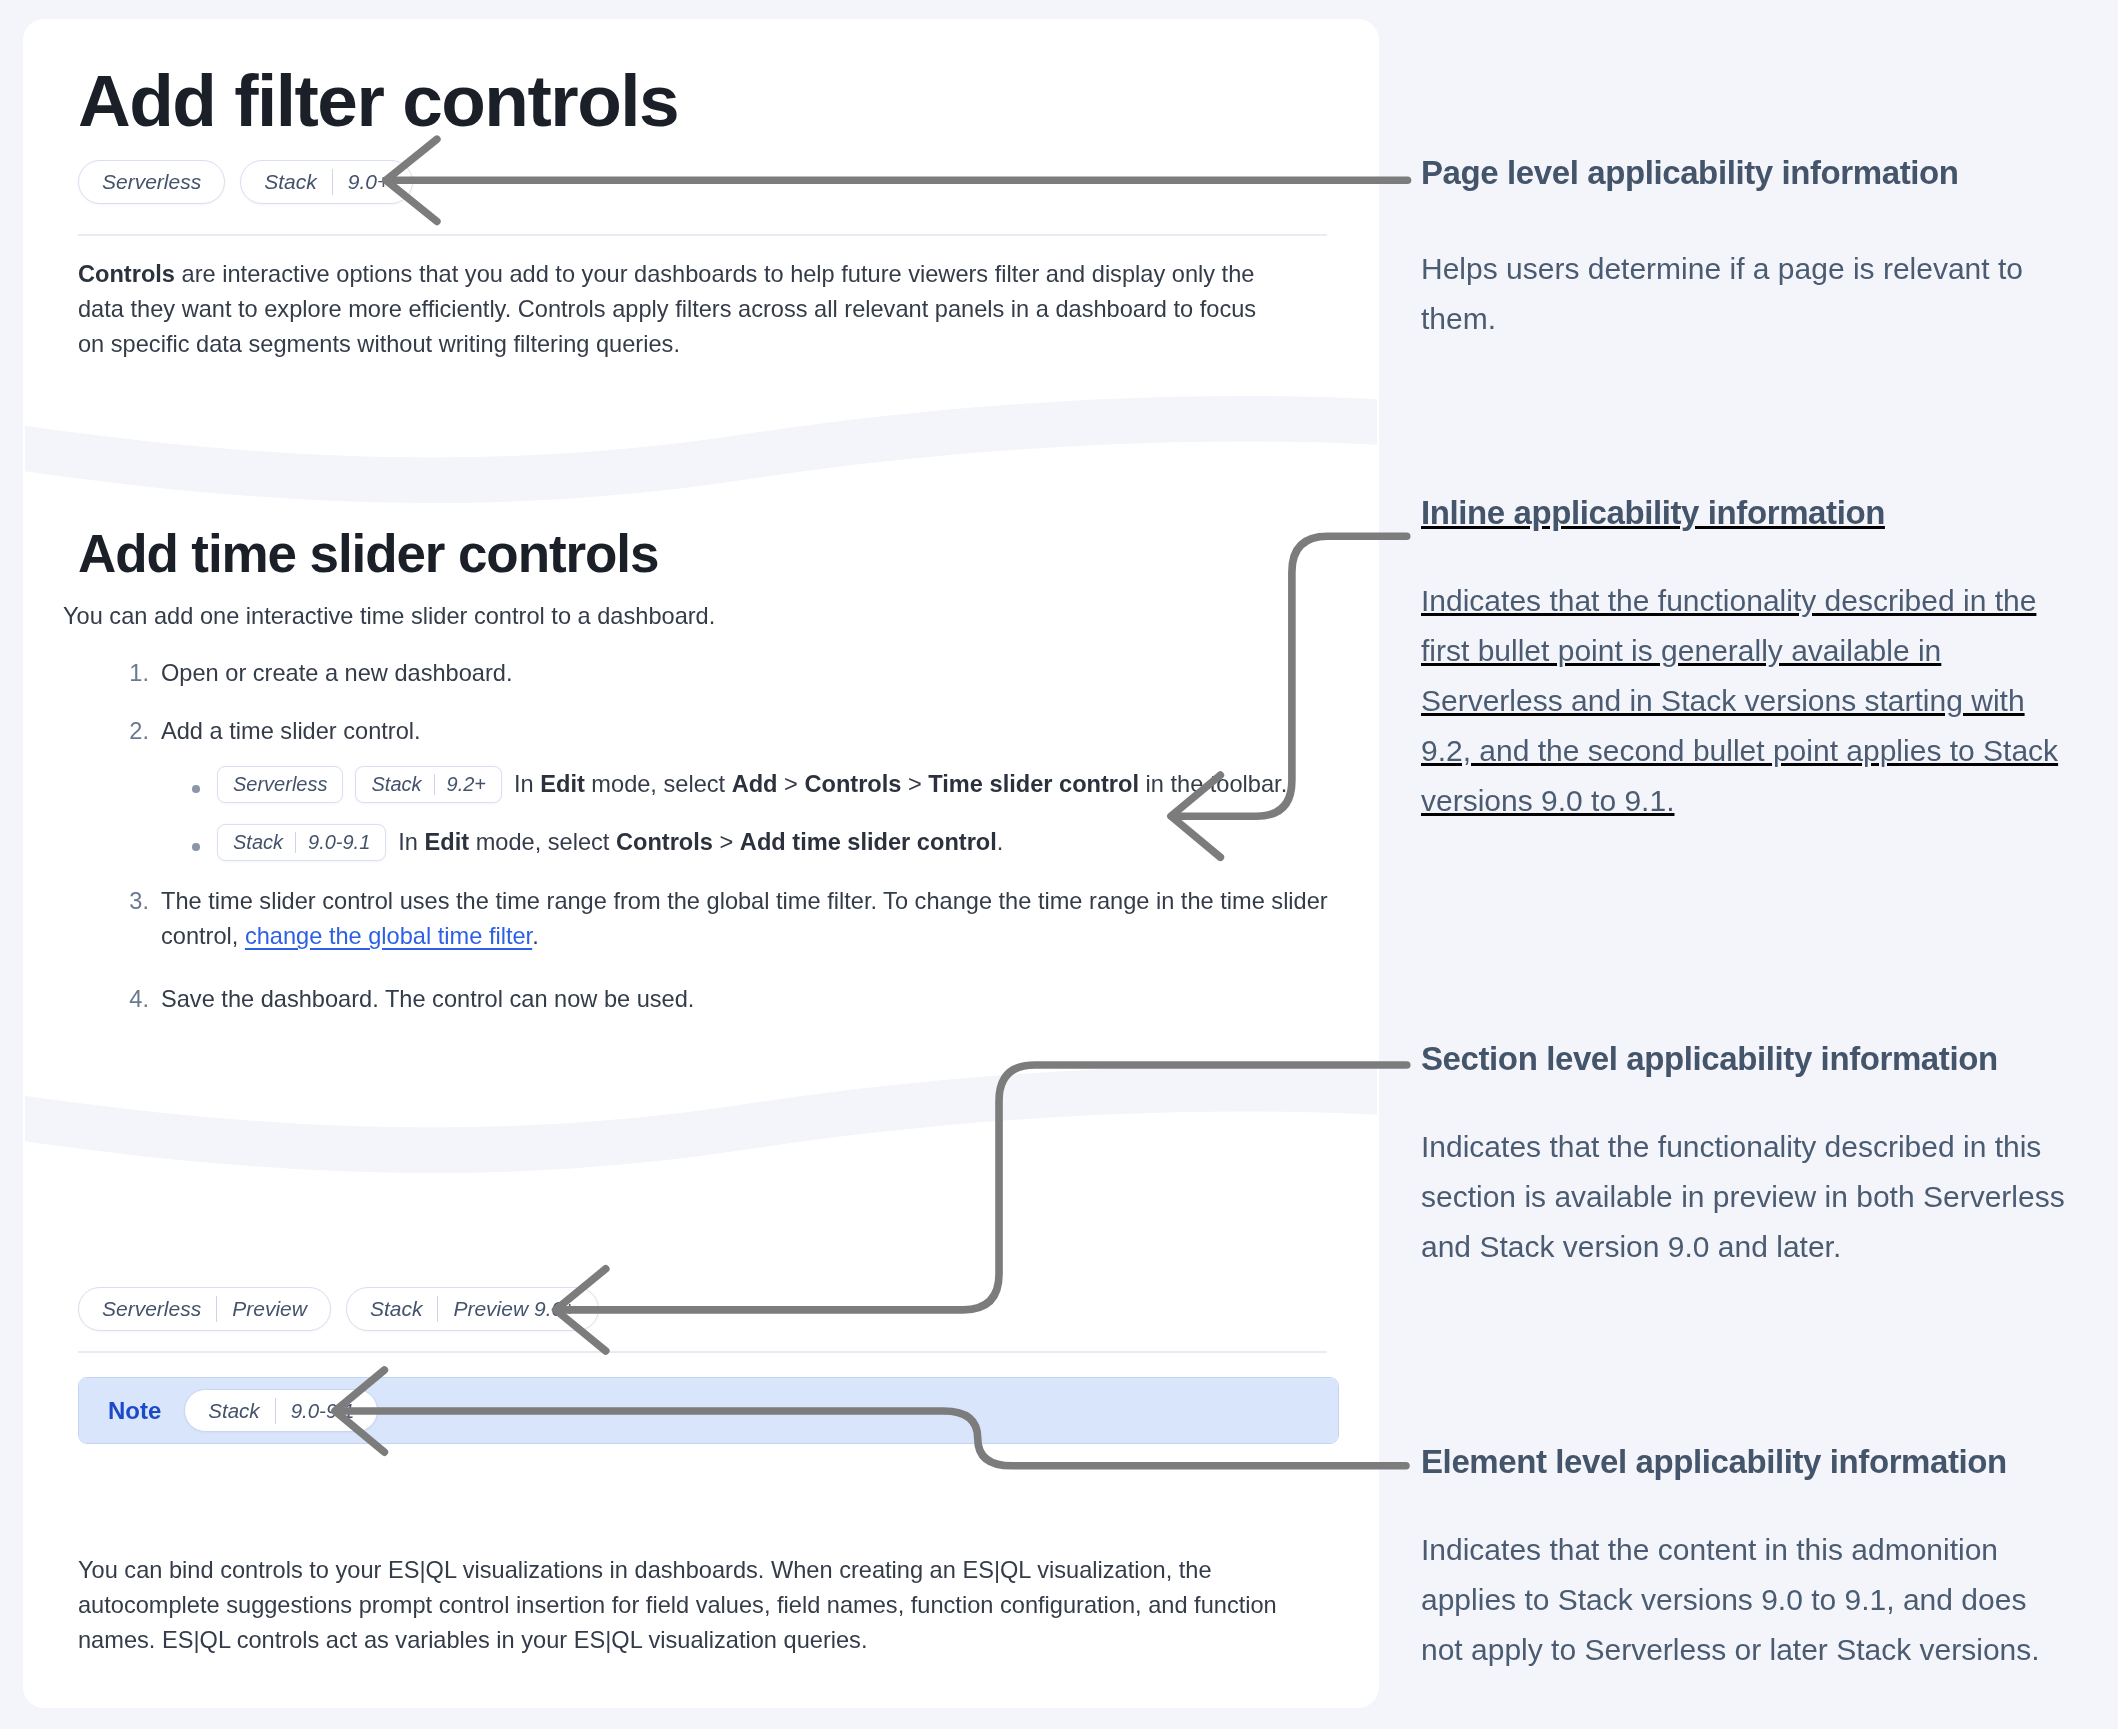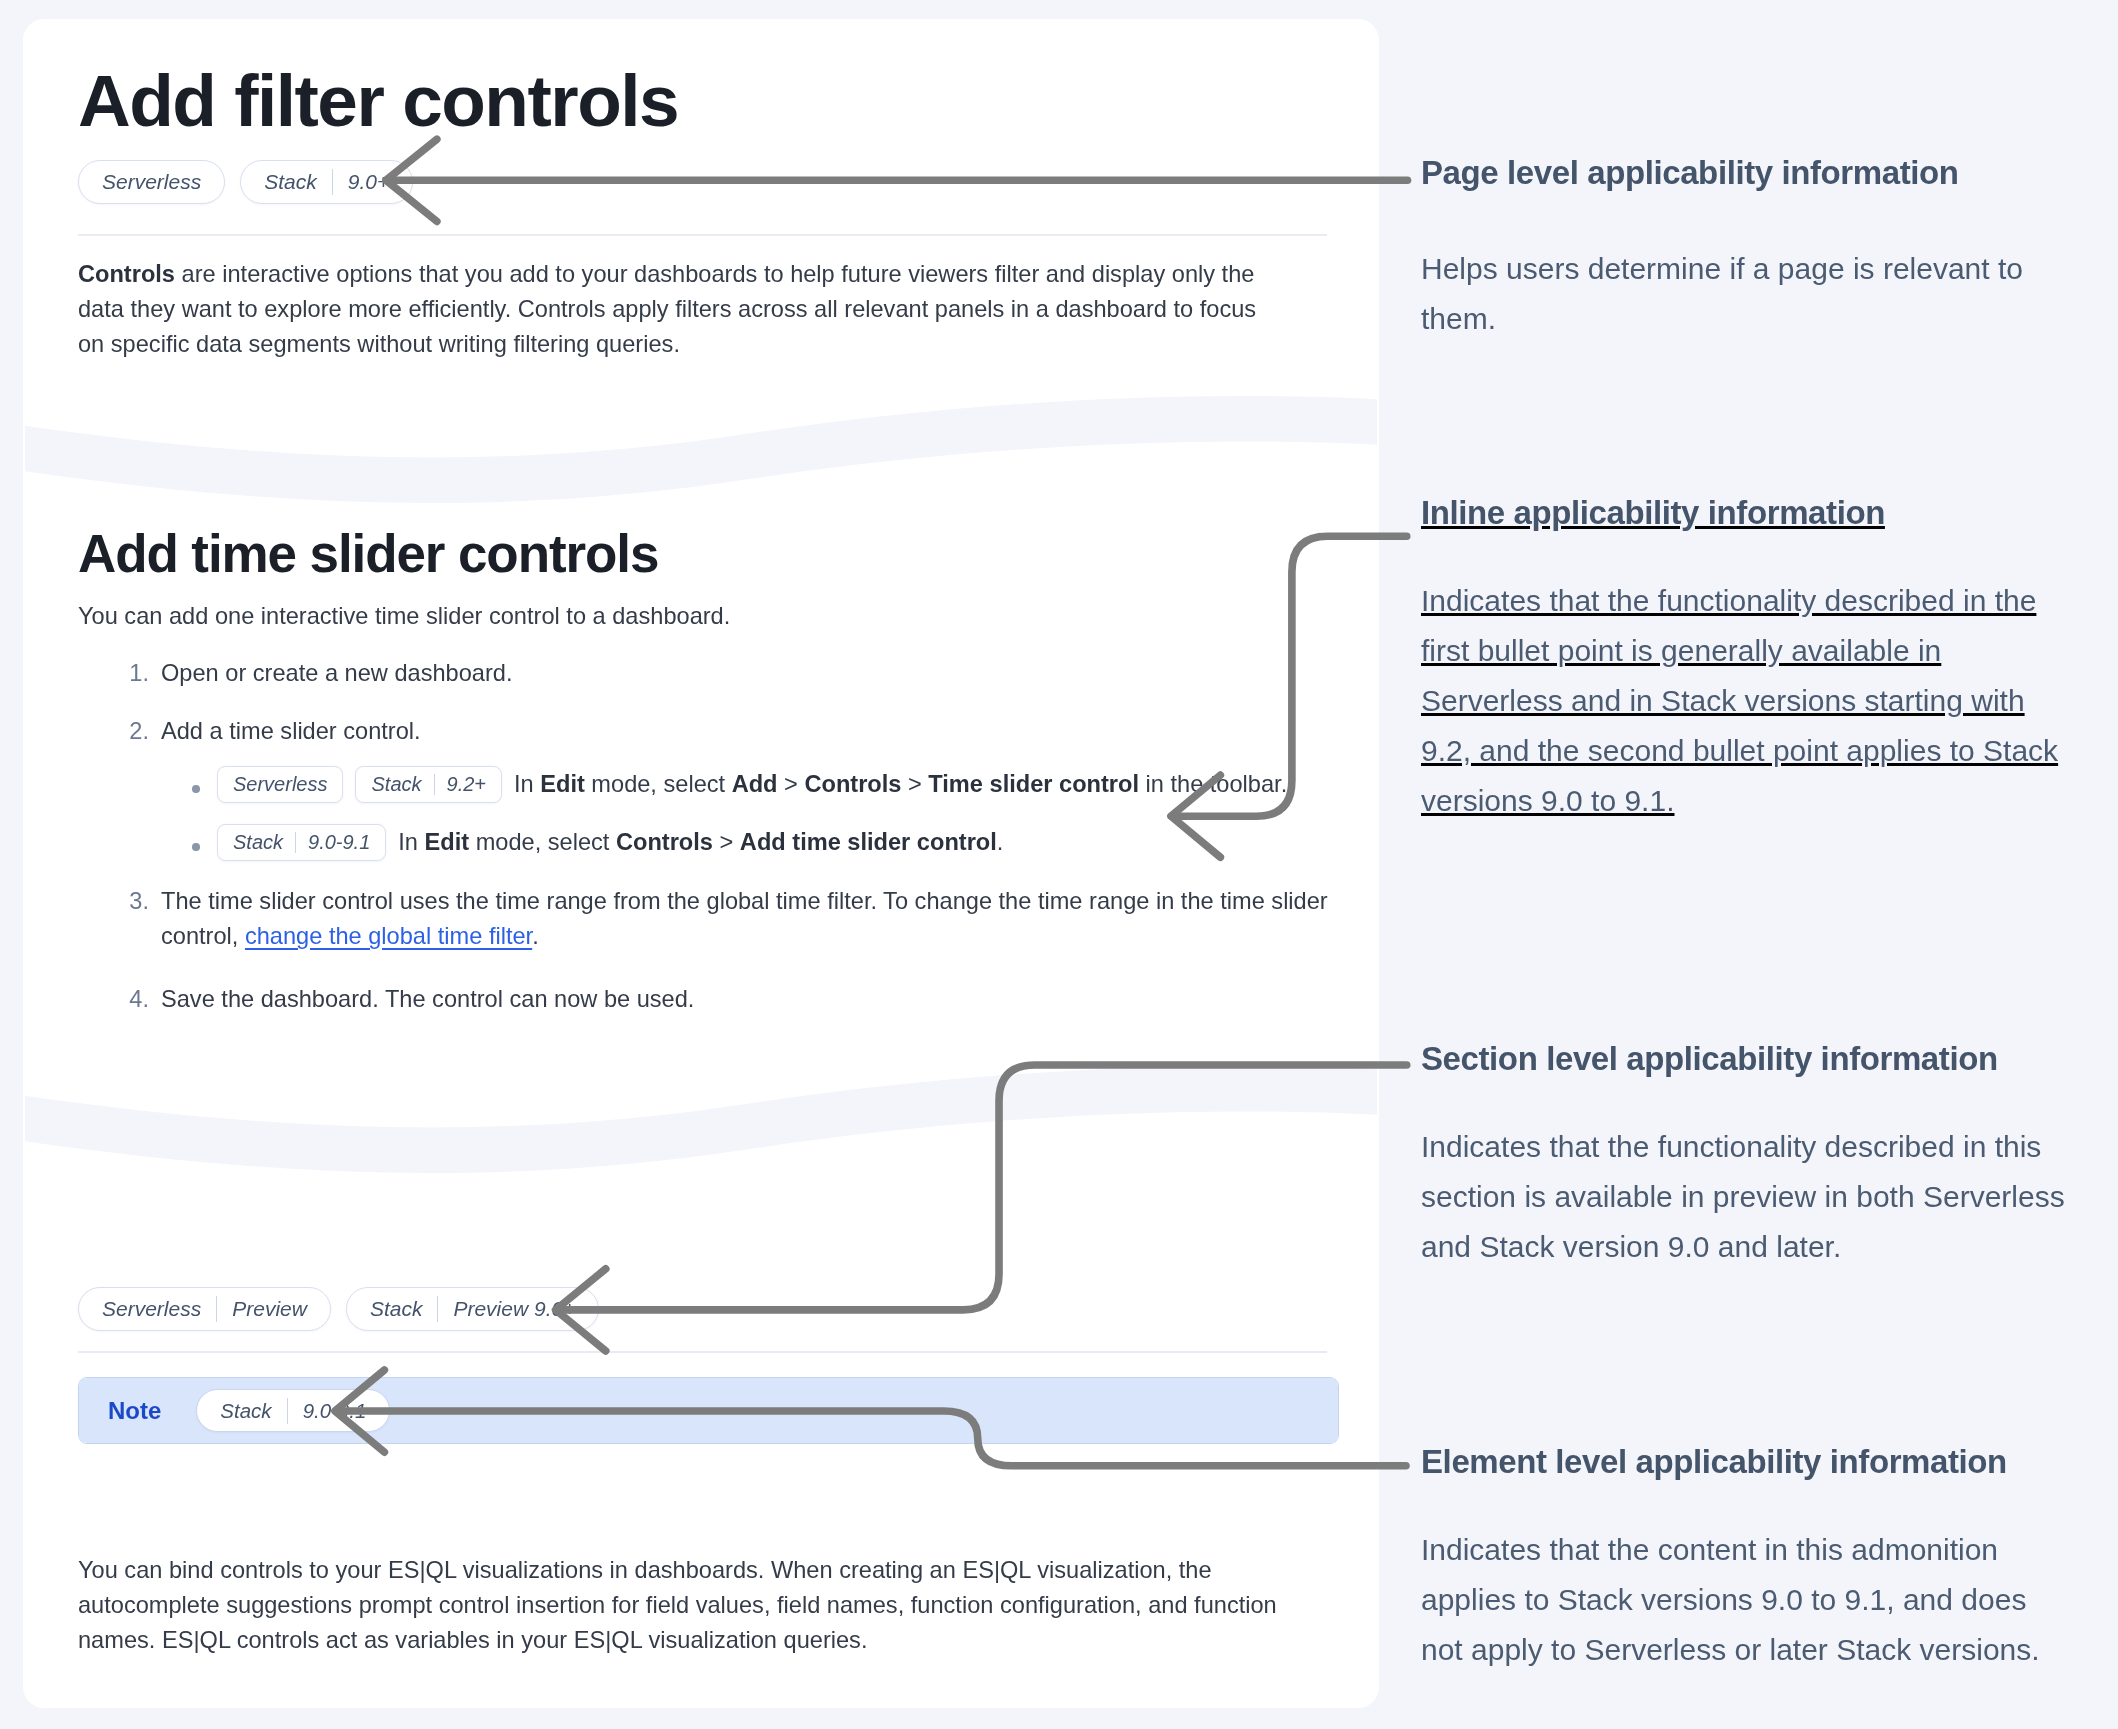--- a/index.html
+++ b/index.html
@@ -34,21 +34,21 @@
   .ol-num{position:absolute;left:0;width:35px;text-align:right;color:var(--muted);font-size:23.6px;line-height:35px;}
   .li-text{position:absolute;left:47px;right:0;font-size:23.6px;line-height:35px;color:var(--body-text);}
   .li-text b, .bullet-text b{font-weight:700;color:#2b323e;}
   .bullet-dot{position:absolute;width:7.6px;height:7.6px;border-radius:50%;background:#8b97a8;}
   .bullet-row{position:absolute;display:flex;align-items:center;gap:12px;}
   .bullet-text{font-size:23.6px;color:var(--body-text);white-space:nowrap;}
   a.link{color:var(--link);text-decoration:underline;text-underline-offset:3.8px;}
   code.code{font-family:"DejaVu Sans Mono","Liberation Mono",monospace;font-size:20.5px;background:var(--code-bg);
         border:1.5px solid var(--code-border);border-radius:6px;padding:2.3px 9px;color:#33404f;}
   .note{border:1.5px solid var(--note-border);border-radius:9px;overflow:hidden;}
-  .note-header{display:flex;align-items:center;gap:35px;height:65px;background:var(--note-header-bg);padding:0 29px;}
+  .note-header{display:flex;align-items:center;gap:23px;height:65px;background:var(--note-header-bg);padding:0 29px;}
   .note-label{font-size:24px;font-weight:700;color:var(--note-label);}
   .note-body{background:var(--note-body-bg);padding:24px 29px 30px 29px;font-size:23.6px;color:var(--body-text);}
   .ann{left:1421px;width:654px;}
   .ann-title{font-size:33px;font-weight:700;color:var(--ann-heading);letter-spacing:-0.4px;}
   .ann-body{font-size:30px;line-height:50px;color:var(--ann-text);}
   .arrow{color:var(--arrow);}
   .arrow path{stroke:currentColor;stroke-width:10;fill:none;stroke-linecap:round;stroke-linejoin:round;}
 </style>
 </head>
 <body>
@@ -75,21 +75,21 @@
       <span class="pp sep">9.0+</span>
     </span>
   </div>
 
   <div class="abs hr" style="left:78px;top:234px;width:1249px;"></div>
 
   <div class="abs para" style="left:78px;top:257px;width:1206px;"><b>Controls</b><span> are interactive options that you add to your dashboards to help future viewers filter and display only the data they want to explore more efficiently. Controls apply filters across all relevant panels in a dashboard to focus on specific data segments without writing filtering queries.</span></div>
 
   <div class="abs h2" style="left:78px;top:523px;">Add time slider controls</div>
 
-  <div class="abs para" style="left:78px;top:599px;width:1206px;">You can add one interactive time slider control to a dashboard.</div>
+  <div class="abs para" style="left:63px;top:599px;width:1206px;">You can add one interactive time slider control to a dashboard.</div>
 
   <div class="abs" style="left:114px;top:656px;width:1187px;height:380px;">
     <div>
       <span class="ol-num" style="top:0;">1.</span>
       <span class="li-text" style="top:0;"><span>Open or create a new dashboard.</span></span>
     </div>
     <div>
       <span class="ol-num" style="top:58px;">2.</span>
       <span class="li-text" style="top:58px;"><span>Add a time slider control.</span></span>
     </div>

